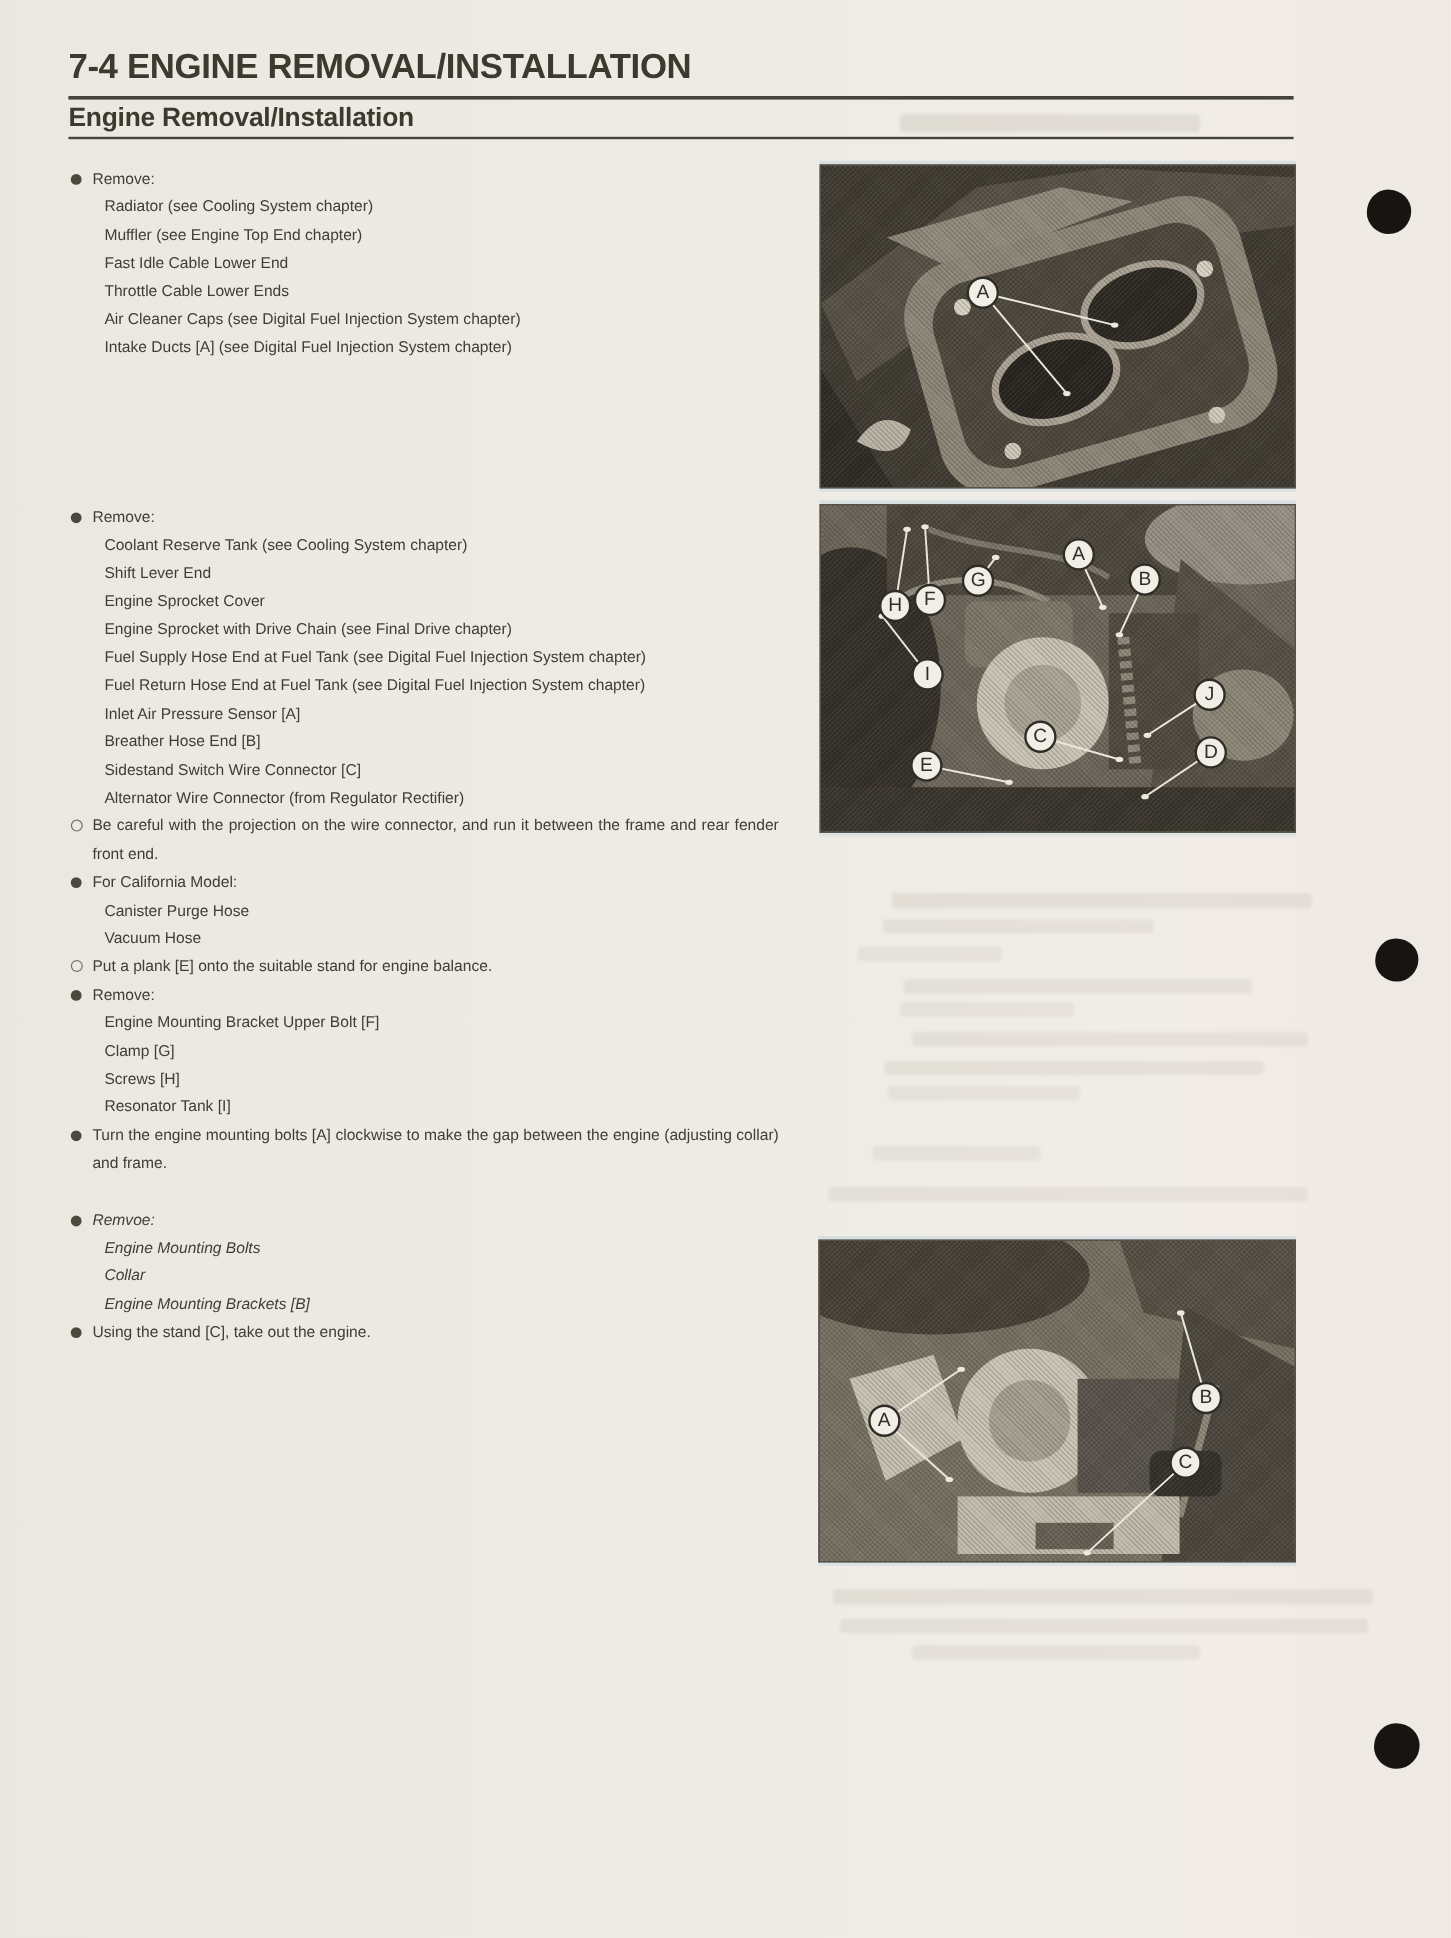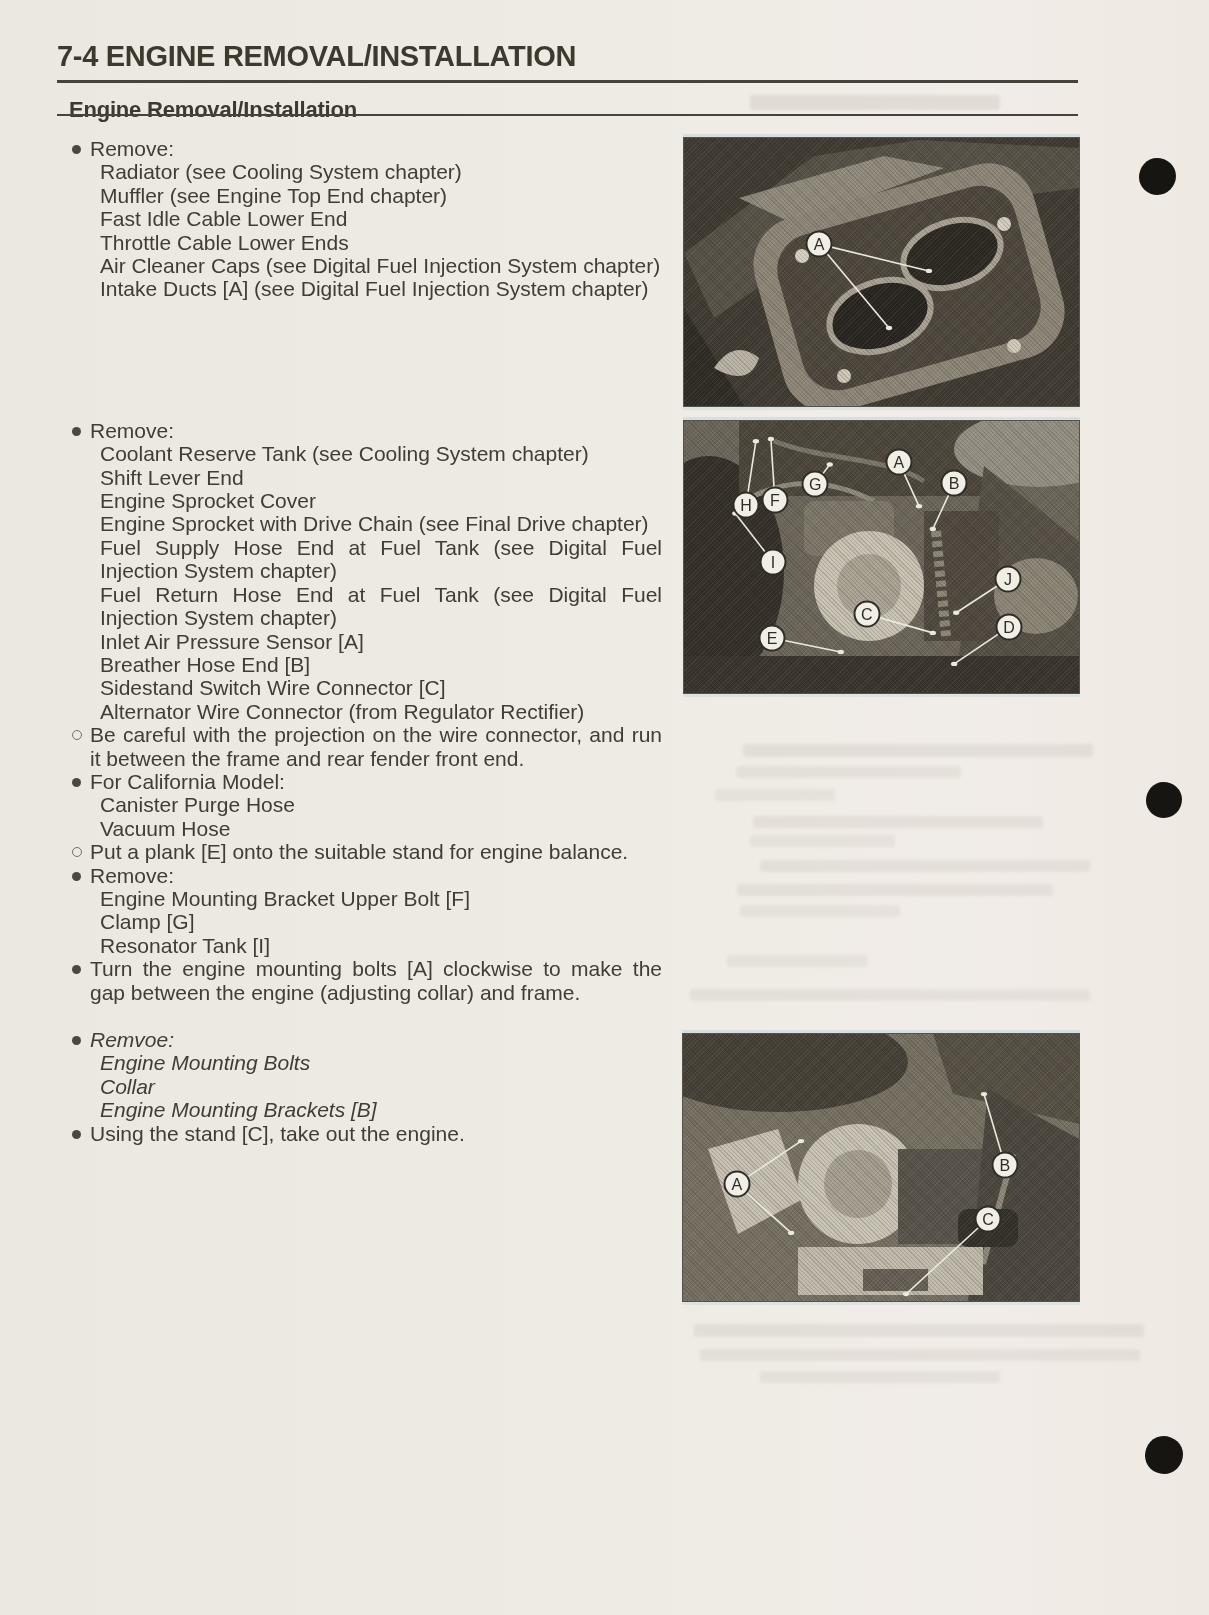--- a/index.html
+++ b/index.html
@@ -12,28 +12,28 @@
 
   
   .page-title{
     position:absolute;left:57px;top:40px;margin:0;
     font-size:29px;font-weight:bold;letter-spacing:-.3px;color:#3c392f;
   }
   .rule{position:absolute;left:57px;width:1021px;height:3px;background:#46443a;}
   .rule-1{top:80px;}
   .rule-2{top:114px;height:2px;}
   .section-title{
-    position:absolute;left:57px;top:85px;margin:12px;
+    position:absolute;left:57px;top:85px;margin:0;
     font-size:22px;font-weight:bold;letter-spacing:-.2px;color:#3c392f;
   }
 
   
   .text-column{
-    position:absolute;left:70px;top:137px;width:592px;
-    font-size:21px;line-height:23.4px;color:#403d34;
+    position:absolute;left:57px;top:137px;width:592px;
+    font-size:13px;line-height:23.4px;color:#403d34;
   }
   .block{margin:0;}
   .block:nth-child(2){margin-top:118px;}
   .block:nth-child(8){margin-top:24px;font-style:italic;}
   .lead{position:relative;padding-left:20px;text-align:justify;}
   .marker{position:absolute;left:2px;box-sizing:border-box;}
   .lead.filled .marker{top:8px;width:9px;height:9px;border-radius:50%;background:#4b483d;}
   .lead.open .marker{top:7px;width:10px;height:10px;border-radius:50%;border:1.6px solid #76725f;background:transparent;}
   .sub-item{padding-left:30px;text-align:justify;}
 
@@ -108,20 +108,21 @@
         <div class="sub-item">Canister Purge Hose</div>
         <div class="sub-item">Vacuum Hose</div>
       </div>
       <div class="block">
         <div class="lead open"><span class="marker"></span><span>Put a plank [E] onto the suitable stand for engine balance.</span></div>
       </div>
       <div class="block">
         <div class="lead filled"><span class="marker"></span><span>Remove:</span></div>
         <div class="sub-item">Engine Mounting Bracket Upper Bolt [F]</div>
         <div class="sub-item">Clamp [G]</div>
+        <div class="sub-item">Screws [H]</div>
         <div class="sub-item">Resonator Tank [I]</div>
       </div>
       <div class="block">
         <div class="lead filled"><span class="marker"></span><span>Turn the engine mounting bolts [A] clockwise to make the gap between the engine (adjusting collar) and frame.</span></div>
       </div>
       <div class="block">
         <div class="lead filled"><span class="marker"></span><span>Remvoe:</span></div>
         <div class="sub-item">Engine Mounting Bolts</div>
         <div class="sub-item">Collar</div>
         <div class="sub-item">Engine Mounting Brackets [B]</div>

